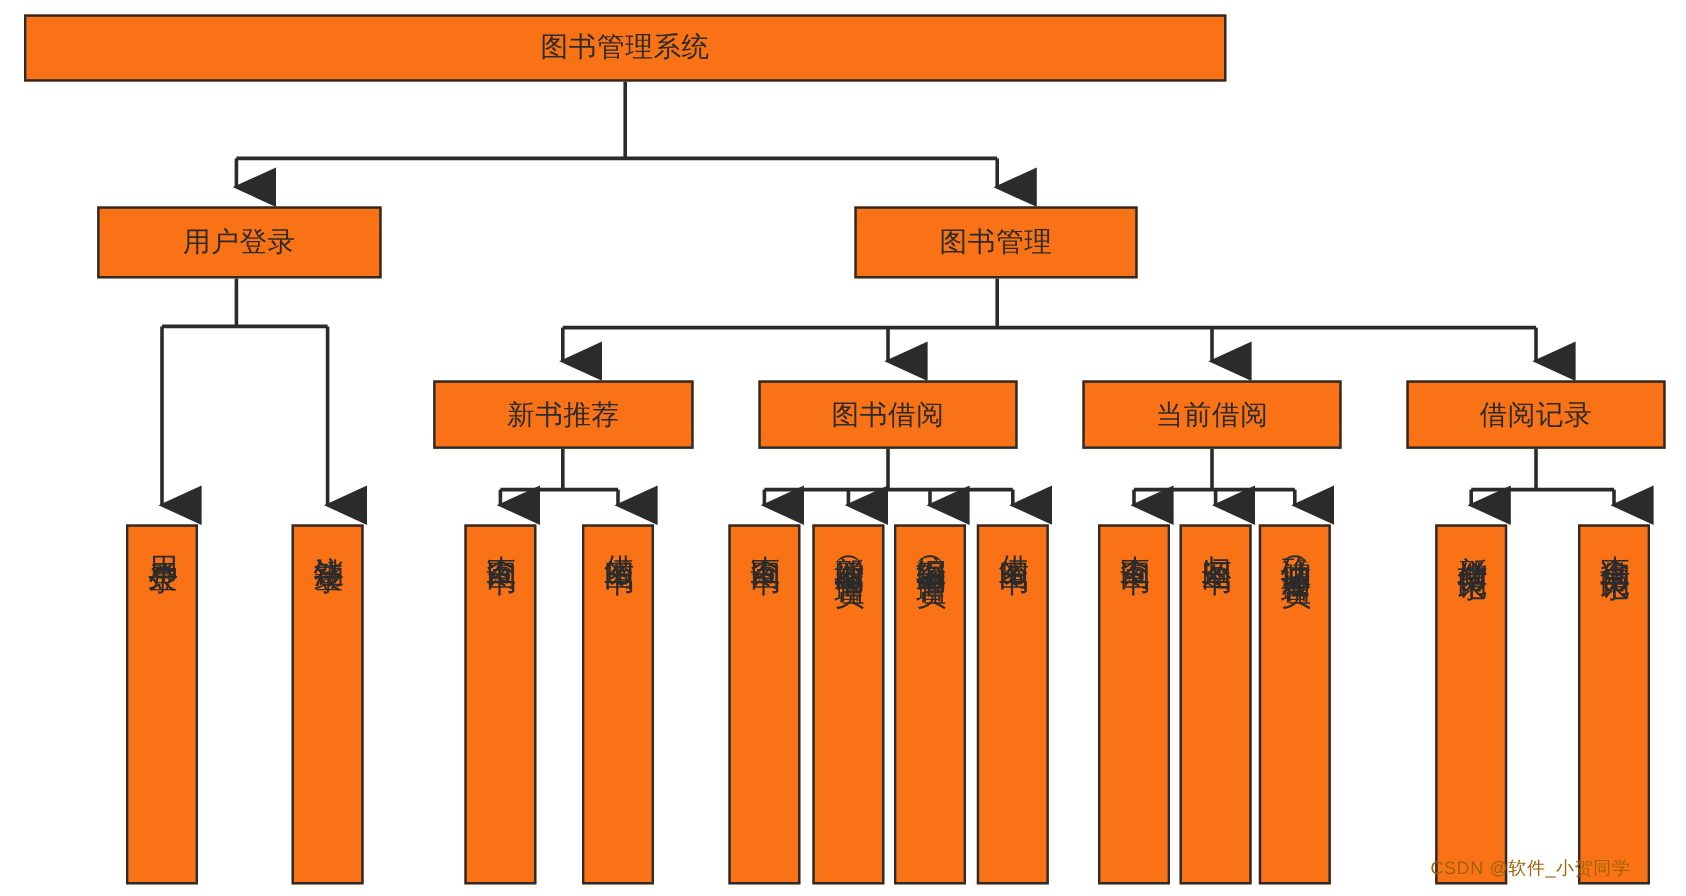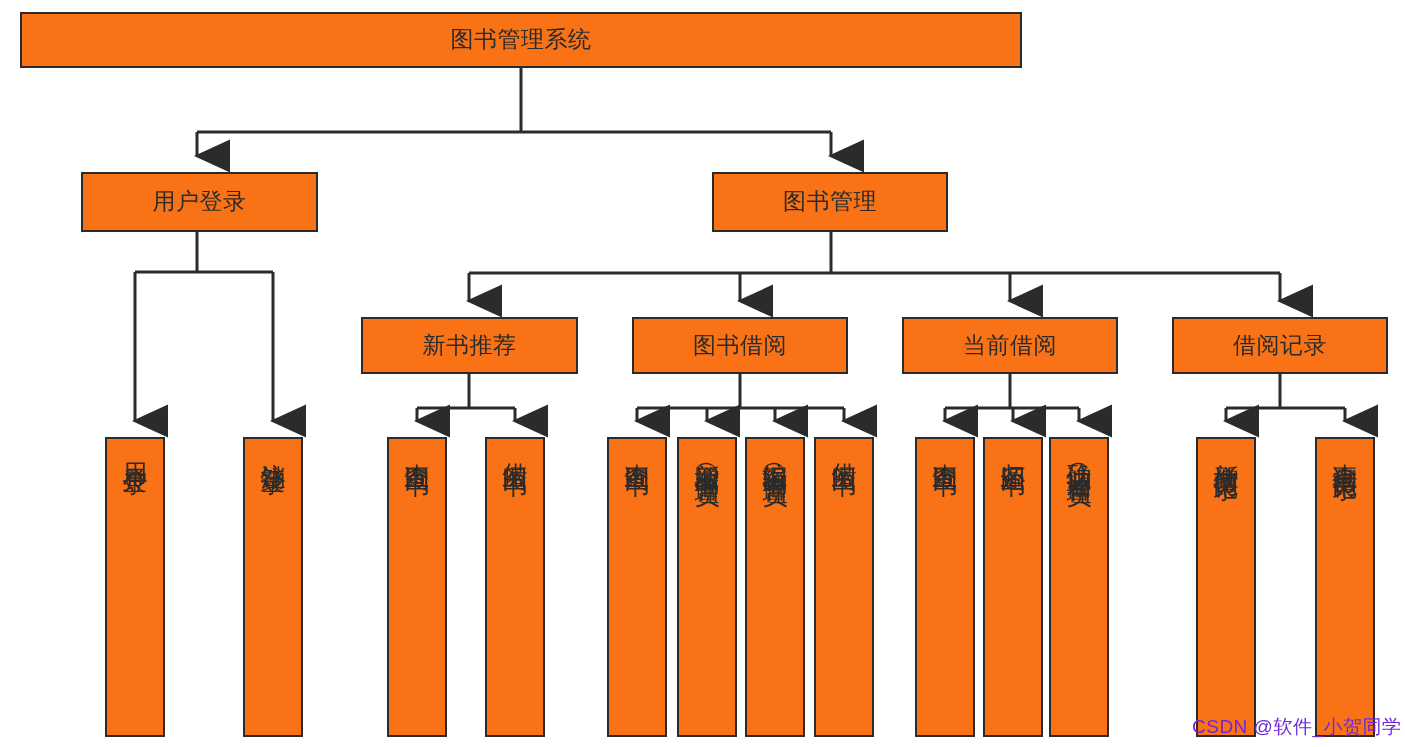--- a/index.html
+++ b/index.html
@@ -52,22 +52,22 @@
   .node.vert .label {
     writing-mode: vertical-rl;
     text-orientation: upright;
     font-size: 25px;
     letter-spacing: 3px;
     line-height: 1;
     margin-top: 4px;
   }
   .watermark {
     position: absolute;
-    font-size: 19px;
-    color: #6d28d9;
+    font-size: 15px;
+    color: #a16207;
     white-space: nowrap;
     letter-spacing: 0.5px;
   }
 </style>
 </head>
 <body>
 
 <div id="canvas">
 
   <svg class="edges" viewBox="0 0 1405 747">

